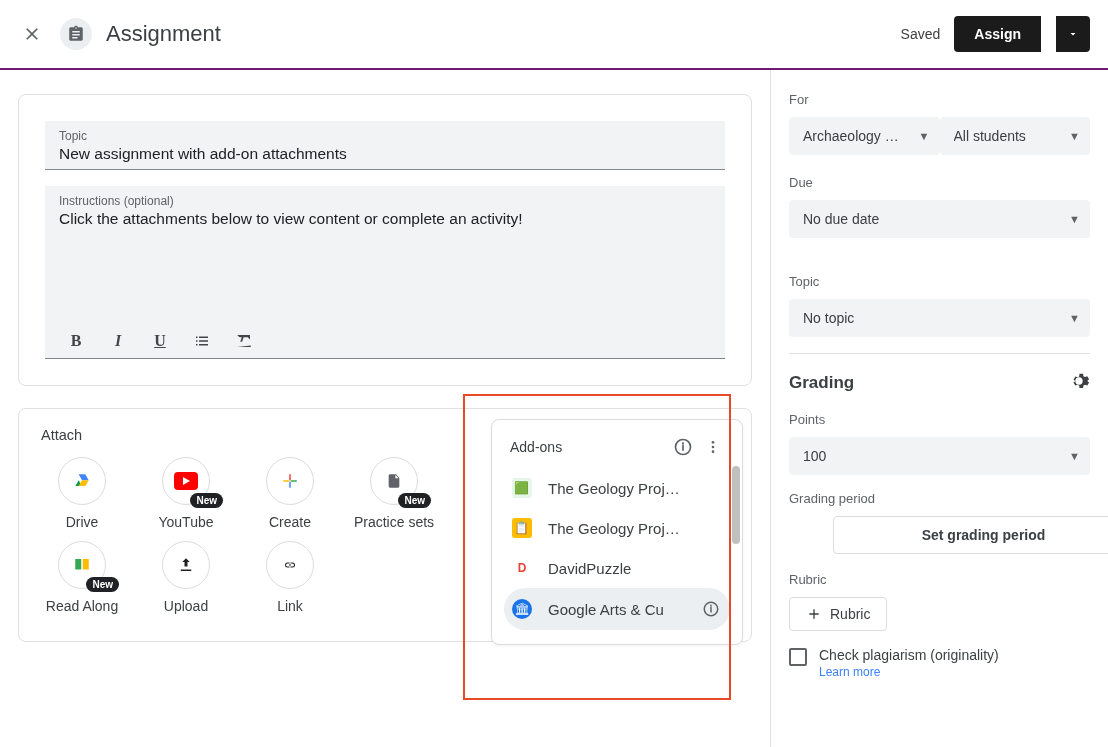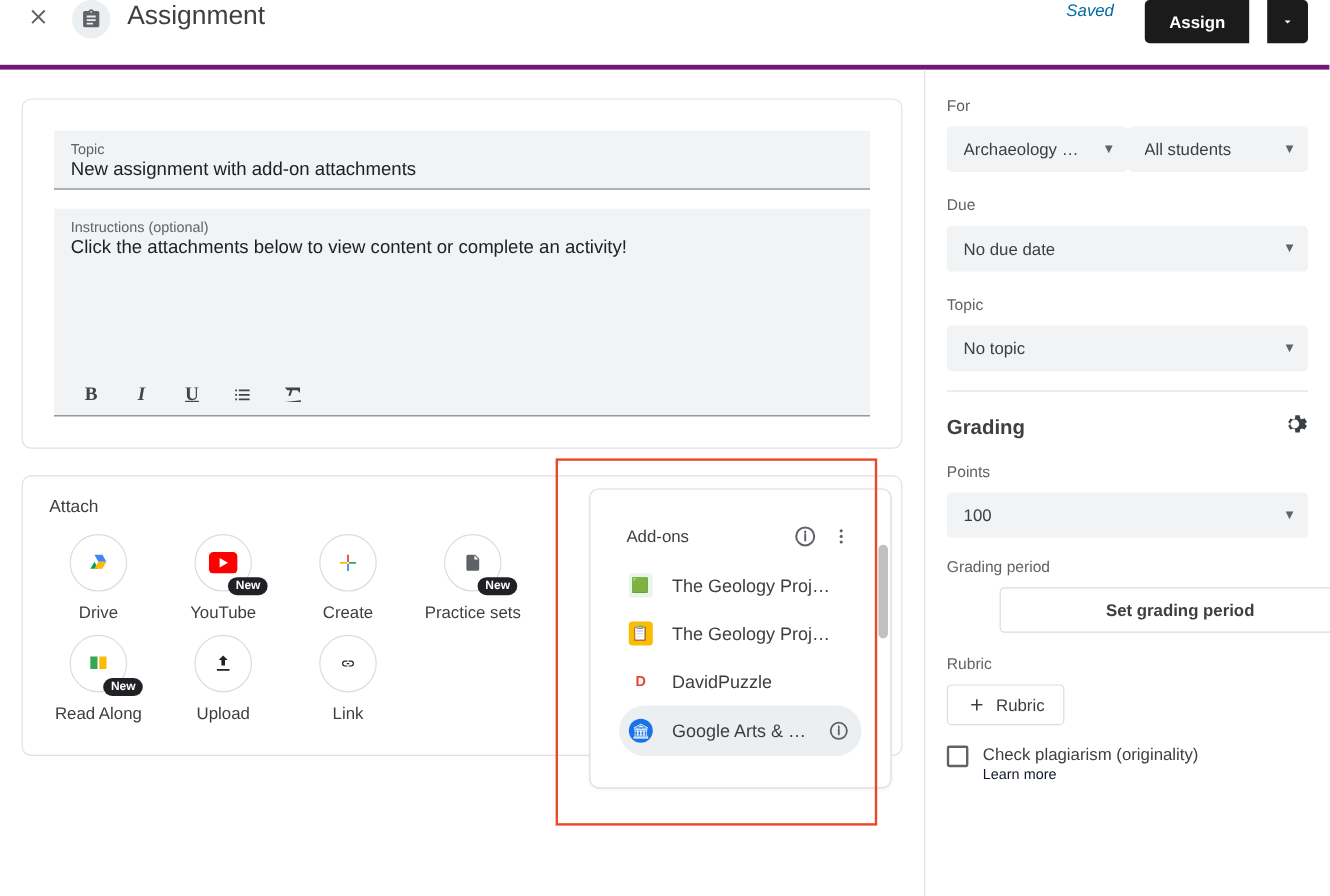--- a/index.html
+++ b/index.html
@@ -1,24 +1,24 @@
 <!DOCTYPE html>
 <html><head>
 <meta charset="utf-8">
 <style>
 * { box-sizing: border-box; margin: 0; padding: 0; }
 body { font-family: Arial, 'Helvetica Neue', Helvetica, sans-serif; background: #fff; color: #3c4043; width: 1108px; height: 747px; overflow: hidden; }
 
 
-.header { height: 58px; display: flex; align-items: flex-start; padding: 0 18px; border-bottom: 4px solid #701a75; gap: 14px; }
+.header { height: 70px; display: flex; align-items: center; padding: 0 18px; border-bottom: 2px solid #701a75; gap: 14px; }
 .close-btn { width: 28px; height: 28px; display: flex; align-items: center; justify-content: center; color: #5f6368; cursor: pointer; }
 .assign-badge { width: 32px; height: 32px; border-radius: 50%; background: #eceff1; display: flex; align-items: center; justify-content: center; color: #5f6368; }
 .header-title { font-size: 22px; color: #3c4043; font-weight: 400; }
 .header-spacer { flex: 1; }
-.saved { font-style: italic; color: #0369a1; font-size: 14px; margin-right: 12px; }
+.saved { color: #404040; font-size: 14px; }
 .assign-btn { background: #1b1b1b; color: #fff; border: none; padding: 0 20px; height: 36px; font-size: 14px; font-weight: 600; border-radius: 4px 0 0 4px; cursor: pointer; display: flex; align-items: center; }
 .assign-menu { background: #1b1b1b; color: #fff; border: none; width: 34px; height: 36px; border-radius: 0 4px 4px 0; margin-left: 1px; cursor: pointer; display: flex; align-items: center; justify-content: center; }
 
 
 .main { display: flex; height: calc(747px - 58px); }
 .left { flex: 1; padding: 24px 18px; display: flex; flex-direction: column; gap: 22px; overflow-y: auto; }
 .right { width: 338px; border-left: 1px solid #e0e0e0; padding: 22px 18px; overflow-y: auto; }
 
 
 .card { border: 1px solid #e0e0e0; border-radius: 8px; padding: 26px; background: #fff; }
@@ -33,21 +33,21 @@
 
 .attach-card { position: relative; padding: 18px 22px 26px; }
 .attach-label { font-size: 14.5px; color: #3c4043; margin-bottom: 14px; }
 .attach-grid { display: flex; flex-wrap: wrap; gap: 10px 22px; max-width: 420px; }
 .attach-item { width: 82px; display: flex; flex-direction: column; align-items: center; position: relative; cursor: pointer; }
 .attach-circle { width: 48px; height: 48px; border: 1px solid #dadce0; border-radius: 50%; display: flex; align-items: center; justify-content: center; margin-bottom: 8px; font-size: 20px; }
 .attach-name { font-size: 14px; text-align: center; color: #3c4043; line-height: 1.3; }
 .badge-new { position: absolute; top: 36px; right: 4px; background: #202124; color: #fff; font-size: 10px; padding: 2px 6px; border-radius: 10px; font-weight: 600; }
 
 
-.addons { position: absolute; right: 8px; top: 10px; width: 252px; border: 1px solid #dadce0; border-radius: 8px; background: #fff; padding: 16px; box-shadow: 0 1px 3px rgba(0,0,0,0.05); }
+.addons { position: absolute; right: 8px; top: 10px; width: 252px; border: 1px solid #dadce0; border-radius: 8px; background: #fff; padding: 4px; box-shadow: 0 1px 3px rgba(0,0,0,0.05); }
 .addons-head { display: flex; align-items: center; padding: 12px 14px 10px; }
 .addons-title { font-size: 14px; color: #3c4043; flex: 1; }
 .icon-circle { width: 22px; height: 22px; border-radius: 50%; display: inline-flex; align-items: center; justify-content: center; color: #5f6368; margin-left: 8px; cursor: pointer; }
 .addons-list { padding-bottom: 10px; }
 .addon-row { display: flex; align-items: center; gap: 16px; padding: 10px 16px; cursor: pointer; position: relative; }
 .addon-row.hovered { background: #eceff1; margin: 0 8px; border-radius: 22px; padding: 10px 8px; }
 .addon-icon { width: 20px; height: 20px; border-radius: 3px; flex-shrink: 0; display: flex; align-items: center; justify-content: center; font-size: 12px; color: #fff; }
 .addon-label { font-size: 15px; color: #3c4043; white-space: nowrap; overflow: hidden; text-overflow: ellipsis; }
 .scrollbar-fake { position: absolute; right: 2px; top: 46px; width: 8px; height: 78px; background: #c0c0c0; border-radius: 4px; }
 .highlight-box { position: absolute; border: 2px solid #e84a27; pointer-events: none; }
@@ -64,22 +64,22 @@
 .grading-head h3 { font-size: 17px; color: #3c4043; font-weight: 700; }
 .gear { cursor: pointer; color: #3c4043; }
 .divider { border: none; border-top: 1px solid #e0e0e0; margin: 16px 0; }
 .btn-outline { border: 1px solid #dadce0; background: #fff; padding: 10px 16px; border-radius: 4px; color: #3c4043; font-size: 14px; cursor: pointer; font-weight: 600; }
 .btn-outline.full { width: 100%; text-align: center; margin-left: 44px; }
 .row2 { display: flex; gap: 14px; margin-bottom: 16px; }
 .row2 > div { flex: 1; }
 .rubric-btn { border: 1px solid #dadce0; background: #fff; padding: 8px 16px; border-radius: 4px; color: #3c4043; font-size: 14px; cursor: pointer; display: inline-flex; align-items: center; gap: 8px; font-weight: 500; }
 .checkbox-row { display: flex; align-items: flex-start; gap: 12px; margin-top: 16px; }
 .checkbox { width: 18px; height: 18px; border: 2px solid #5f6368; border-radius: 2px; cursor: pointer; margin-top: 1px; }
-.learn-more { font-size: 12px; color: #0f172a; margin-top: 2px; display: block; }
-.mt { margin-bottom: 20px; }
+.learn-more { font-size: 12px; color: #3b82f6; margin-top: 2px; display: block; }
+.mt { margin-bottom: 36px; }
 </style>
 </head>
 <body>
 
 <div class="header">
   <div class="close-btn">
     <svg width="20" height="20" viewBox="0 0 24 24">
         <path d="M19 6.4L17.6 5 12 10.6 6.4 5 5 6.4 10.6 12 5 17.6 6.4 19 12 13.4 17.6 19 19 17.6 13.4 12z" fill="currentColor"></path>
       </svg>
   </div>

